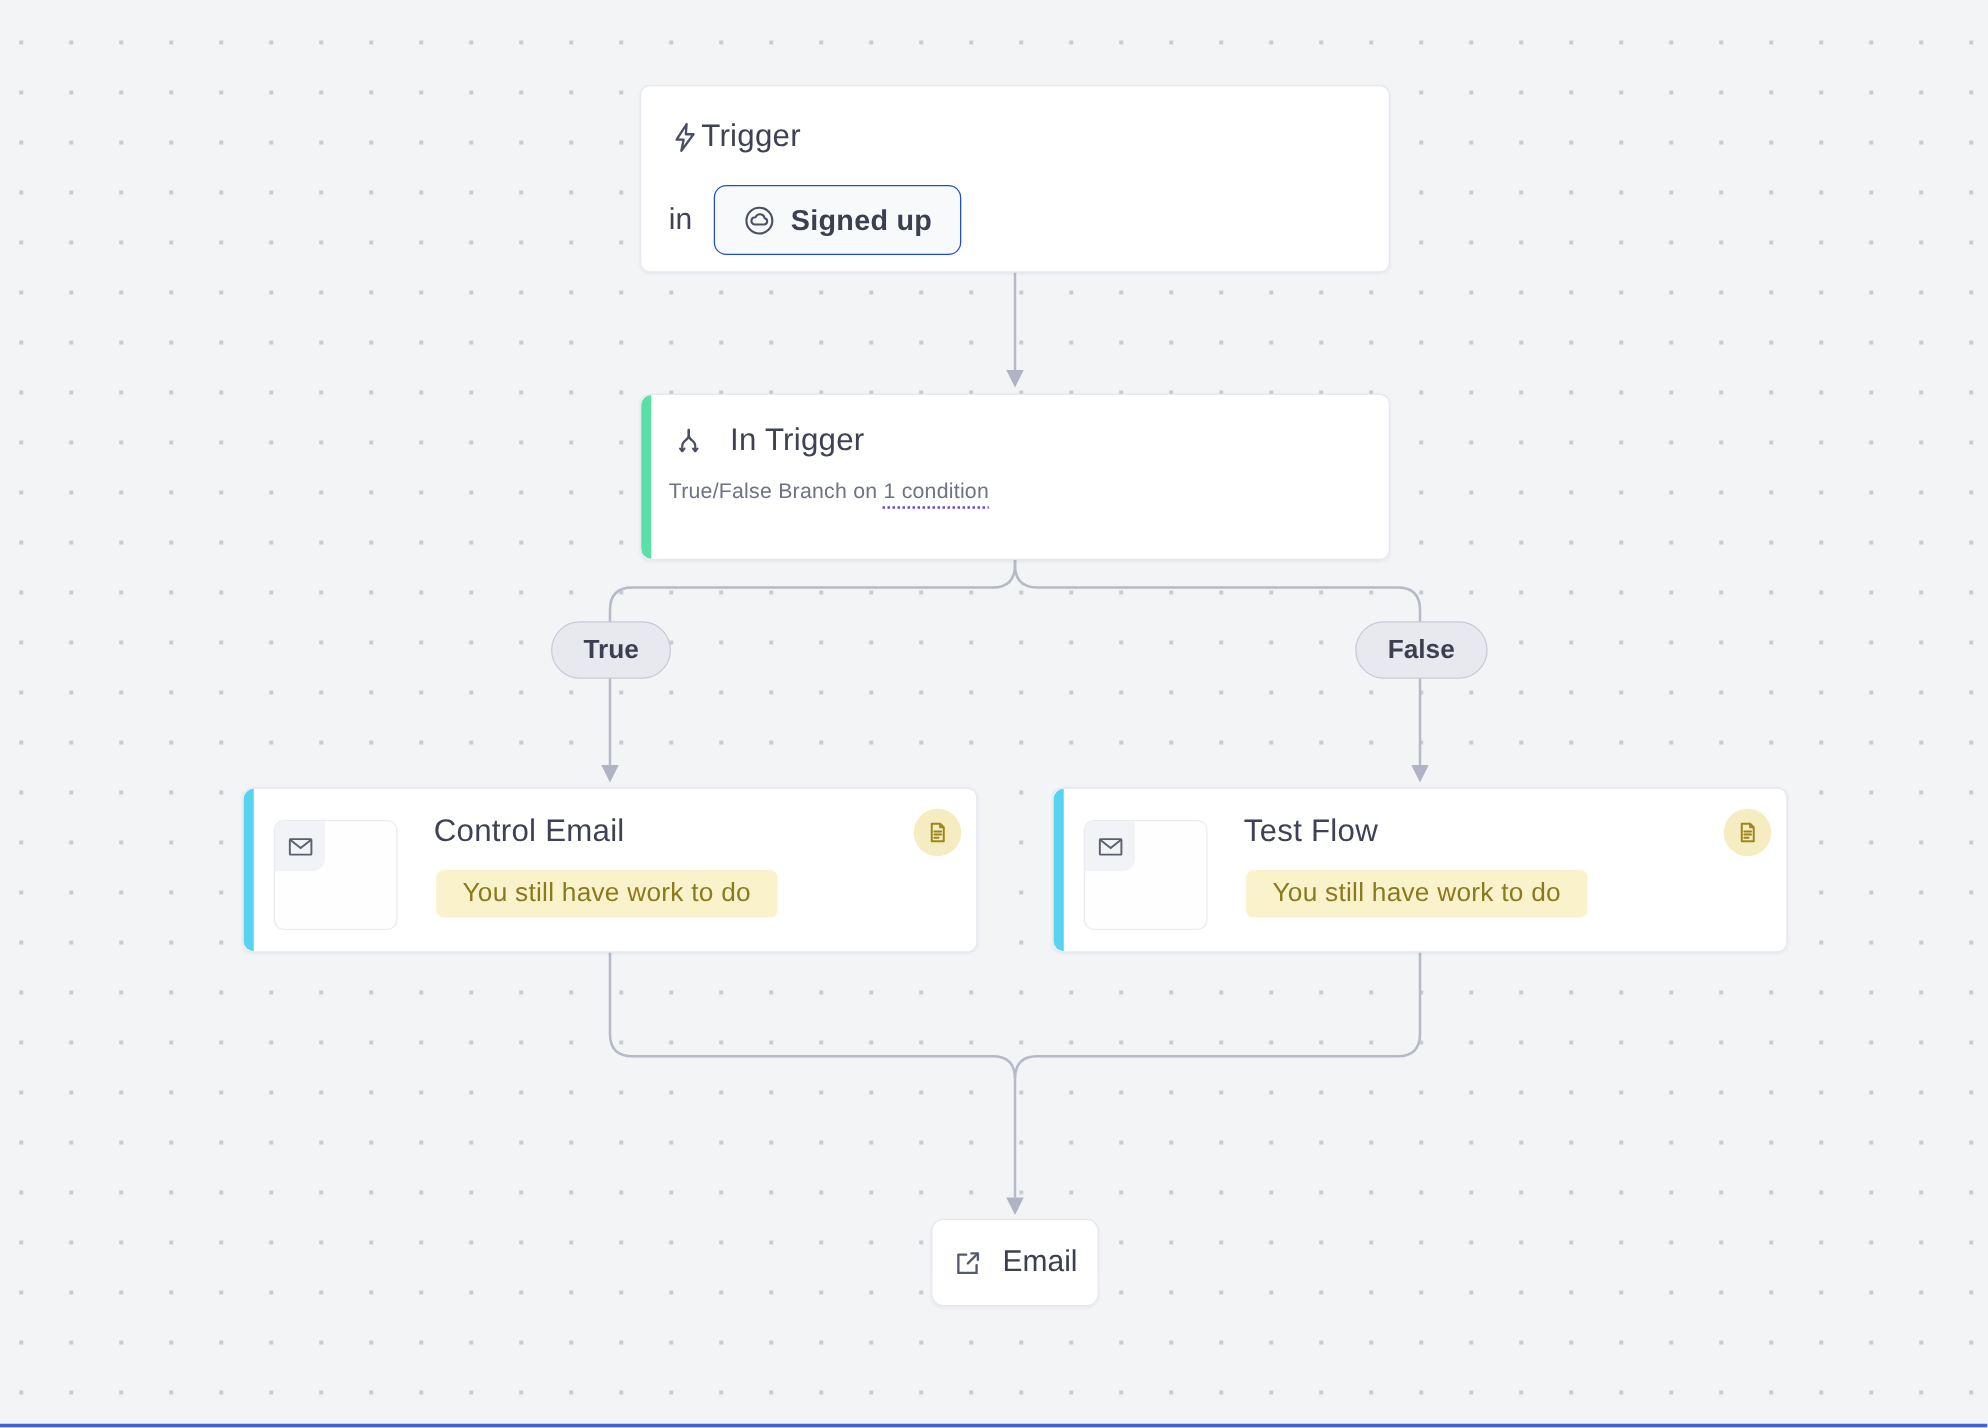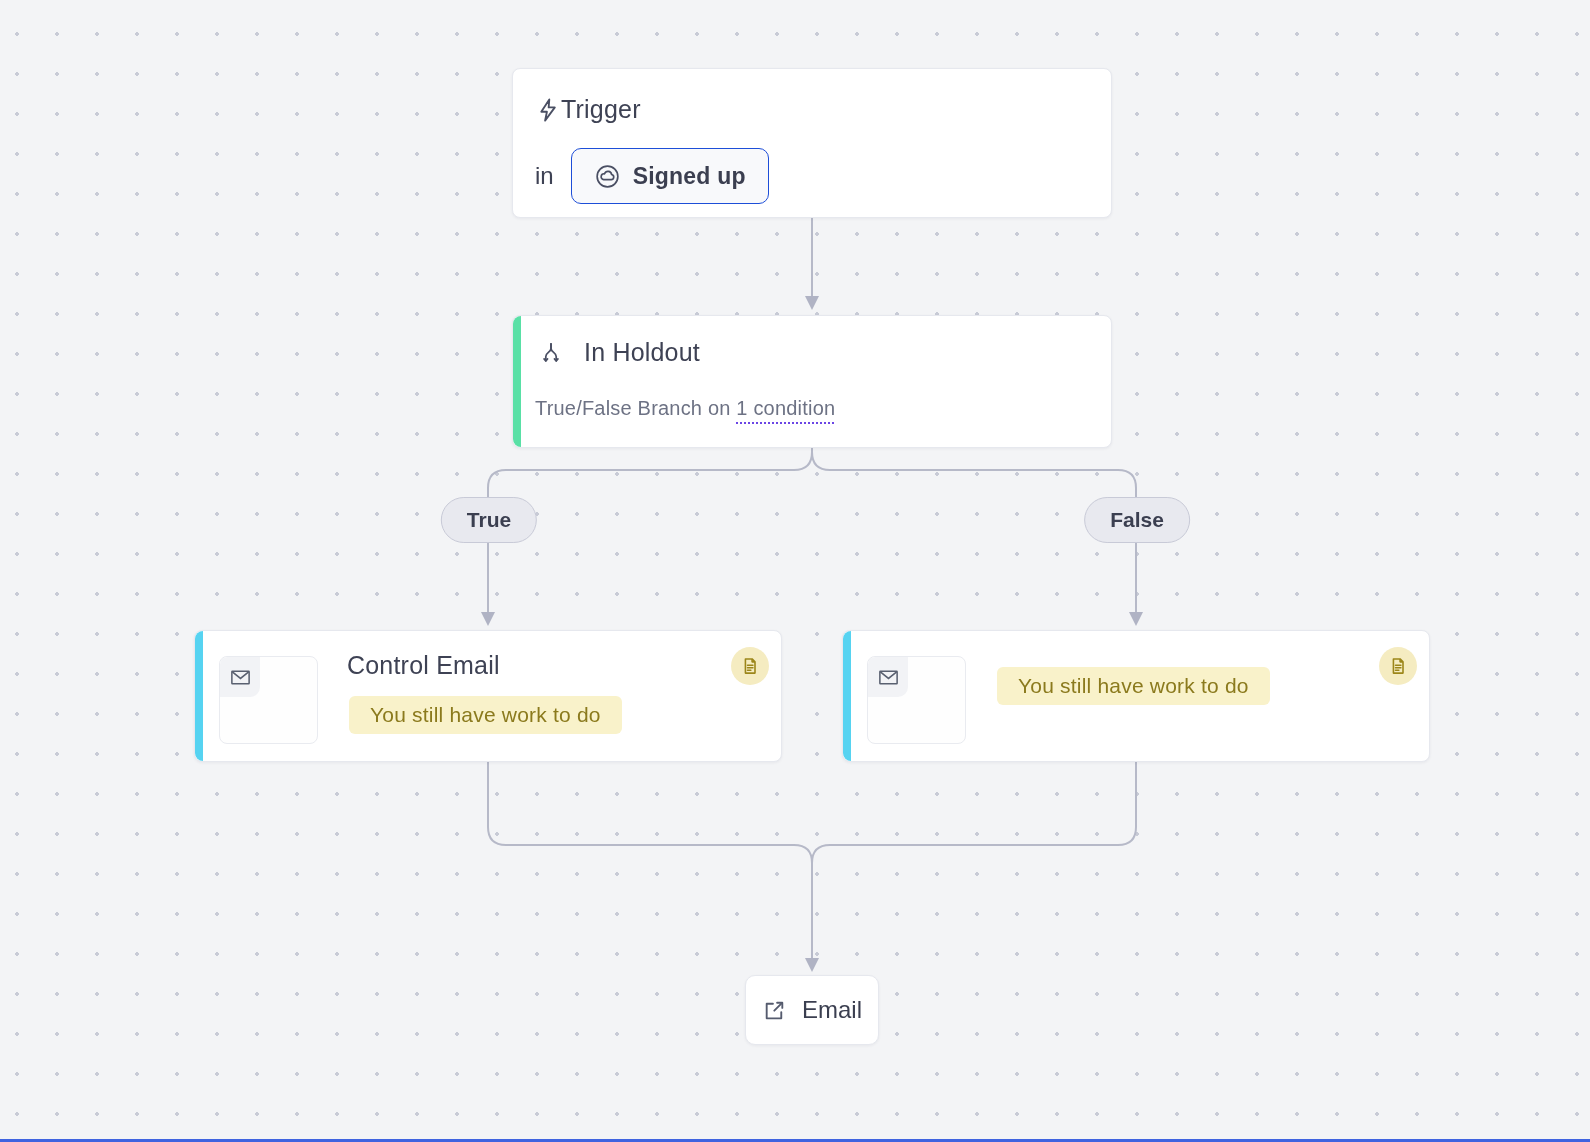--- a/index.html
+++ b/index.html
@@ -29,21 +29,21 @@
   .event-pill{
     display:inline-flex;align-items:center;gap:12px;height:54px;padding:0 22px;
     background:#f8f9fb;border:1px solid #1d4ed8;border-radius:10px;cursor:pointer;
   }
   .event-pill .pill-icon{width:27px;height:27px;color:#4a4f63;}
   .event-label{font-size:23px;font-weight:700;color:#3b3f50;letter-spacing:.2px;}
 
   
   .holdout-node{left:512px;top:315px;width:600px;height:133px;padding:22px 24px 0 22px;}
   .holdout-node .node-title-row{padding-left:3px;gap:20px;}
-  .holdout-sub{margin-top:30px;font-size:20px;color:#6d7284;letter-spacing:.2px;}
+  .holdout-sub{margin-top:16px;font-size:17px;color:#6d7284;letter-spacing:.2px;}
   .condition-link{
     color:#6d7284;cursor:pointer;
     text-decoration:underline dotted #6b46e5;text-decoration-thickness:2px;text-underline-offset:7px;
   }
 
   
   .branch-pill{
     position:absolute;top:497px;height:46px;padding:0 25px;border-radius:24px;
     background:#e8e9ef;border:1.5px solid #c8cad7;display:flex;align-items:center;justify-content:center;
     font-size:21px;font-weight:700;color:#3b3f50;box-sizing:border-box;transform:translateX(-50%);
@@ -133,21 +133,21 @@
   <div class="accent-bar" style="background:#59e0a6;"></div>
   <div class="node-title-row">
     <span class="title-icon">
       <svg viewBox="0 0 24 24" fill="none" stroke="currentColor" stroke-width="1.6" stroke-linecap="round" stroke-linejoin="round">
         <path d="M12 3.5 V7.5 C12 11.5 7.2 11.3 7.2 15.2 V19"></path>
         <path d="M12 3.5 V7.5 C12 11.5 16.8 11.3 16.8 15.2 V19"></path>
         <path d="M5.6 17.4 L7.2 19.4 L8.8 17.4"></path>
         <path d="M15.2 17.4 L16.8 19.4 L18.4 17.4"></path>
       </svg>
     </span>
-    <span class="node-title">In Holdout</span>
+    <span class="node-title">In Trigger</span>
   </div>
   <div class="holdout-sub">
     <span>True/False Branch on </span><span class="condition-link">1 condition</span>
   </div>
 </div>
 
 <div class="branch-pill true">True</div>
 <div class="branch-pill false">False</div>
 
 <div class="node email-node left">
@@ -177,20 +177,21 @@
   <div class="accent-bar" style="background:#56d3f1;"></div>
   <div class="email-thumb">
     <div class="email-thumb-corner">
       <svg viewBox="0 0 24 24" fill="none" stroke="currentColor" stroke-width="1.6">
           <rect x="3" y="5.5" width="18" height="13" rx="0.5"></rect>
           <path d="M3.5 6.2 L12 13 L20.5 6.2"></path>
         </svg>
     </div>
   </div>
   <div class="email-body">
+    <div class="email-title">Test Flow</div>
     <span class="warning-pill">You still have work to do</span>
   </div>
   <div class="doc-badge">
     <svg viewBox="0 0 24 24" fill="none" stroke="currentColor" stroke-width="1.9" stroke-linejoin="round">
         <path d="M6.5 3.5 H14.5 L18 7 V20.5 H6.5 Z"></path>
         <path d="M14.5 3.5 V7 H18"></path>
         <path d="M9 11 H15.5 M9 14 H15.5 M9 17 H13" stroke-linecap="round"></path>
       </svg>
   </div>
 </div>

